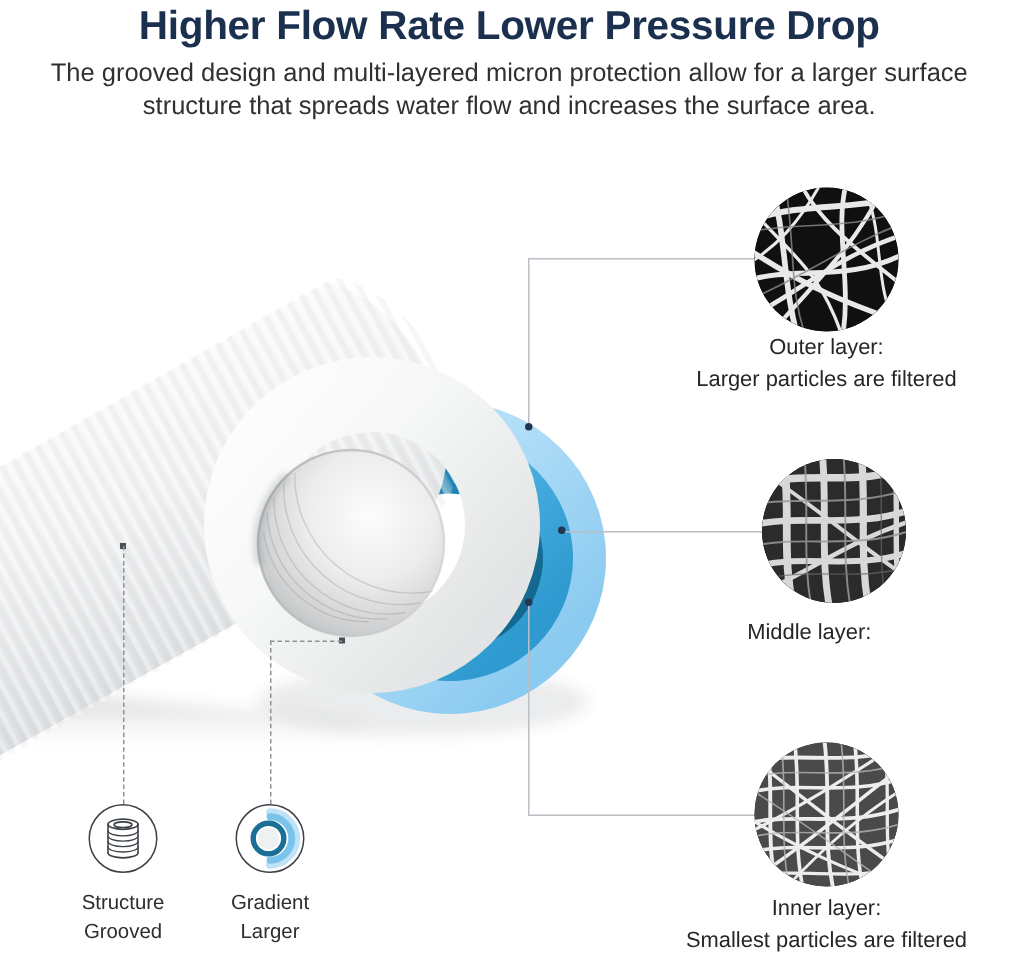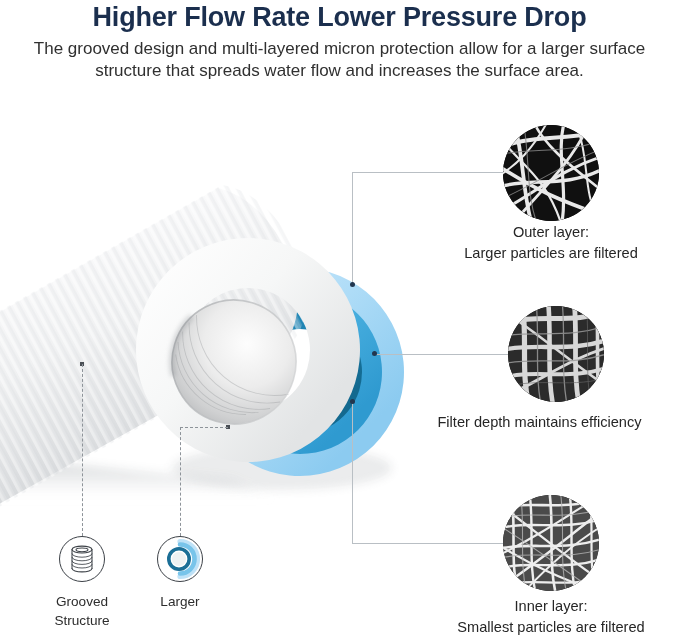--- a/index.html
+++ b/index.html
@@ -271,21 +271,21 @@
         <path d="M 54,-6 C 58,30 52,66 60,104"></path>
         <path d="M -6,58 C 30,50 62,62 104,46"></path>
       </g>
       <g stroke="#6a6a6a" fill="none" stroke-width="0.9" opacity="0.7">
         <path d="M -6,82 C 32,70 64,84 104,70"></path>
         <path d="M 78,-6 C 82,32 76,68 84,104"></path>
       </g>
     </svg>
   </div>
   <div class="sem-caption" style="left:400px;top:412px;width:279px;">
-    <div>Filter depth maintains efficiency</div>
+    <div>Middle layer:</div>
   </div>
 
   <div class="sem" style="left:503px;top:495px;width:96px;height:96px;">
     <svg viewBox="0 0 96 96" xmlns="http://www.w3.org/2000/svg">
       <rect width="96" height="96" fill="#4a4a4a"></rect>
       <g stroke="#ededed" fill="none" stroke-linecap="round">
         <path d="M -6,14 C 28,4 60,18 104,2" stroke-width="2.6"></path>
         <path d="M -6,34 C 30,24 60,38 104,22" stroke-width="2.4"></path>
         <path d="M -6,54 C 28,46 62,58 104,42" stroke-width="2.6"></path>
         <path d="M -6,74 C 30,64 62,78 104,62" stroke-width="2.4"></path>
@@ -334,35 +334,36 @@
 
         <ellipse cx="23" cy="13.8" rx="6" ry="1.9"></ellipse>
 
         <path d="M 13,17.8 A 10,3.4 0 0 0 33,17.8" stroke-width="0.85"></path>
         <path d="M 13,21.4 A 10,3.4 0 0 0 33,21.4" stroke-width="0.85"></path>
         <path d="M 13,25.0 A 10,3.4 0 0 0 33,25.0" stroke-width="0.85"></path>
         <path d="M 13,28.6 A 10,3.4 0 0 0 33,28.6" stroke-width="0.85"></path>
       </g>
     </svg>
     <div class="flabel" style="left:22px;top:592px;">
+      <div>Structure</div>
       <div>Grooved</div>
-      <div>Structure</div>
     </div>
   </div>
 
   <div class="feat" style="left:0;top:0;">
     <div class="ring" style="left:157px;top:536px;"></div>
     <svg style="position:absolute;left:157px;top:536px;" width="46" height="46" viewBox="0 0 46 46" xmlns="http://www.w3.org/2000/svg">
 
       <path d="M 23,5.5 A 17.5,17.5 0 1 1 23,40.5" fill="none" stroke="#bfe2f7" stroke-width="5.2" stroke-linecap="round"></path>
 
       <path d="M 23,8.5 A 14.5,14.5 0 1 1 23,37.5" fill="none" stroke="#78c4ea" stroke-width="4.6" stroke-linecap="round"></path>
 
       <circle cx="22" cy="23" r="10.2" fill="none" stroke="#1b6e96" stroke-width="3.6"></circle>
 
       <circle cx="22" cy="23" r="7.1" fill="#eef1f2"></circle>
     </svg>
     <div class="flabel" style="left:120px;top:592px;">
+      <div>Gradient</div>
       <div>Larger</div>
     </div>
   </div>
 
 </div>
 
 </body></html>

